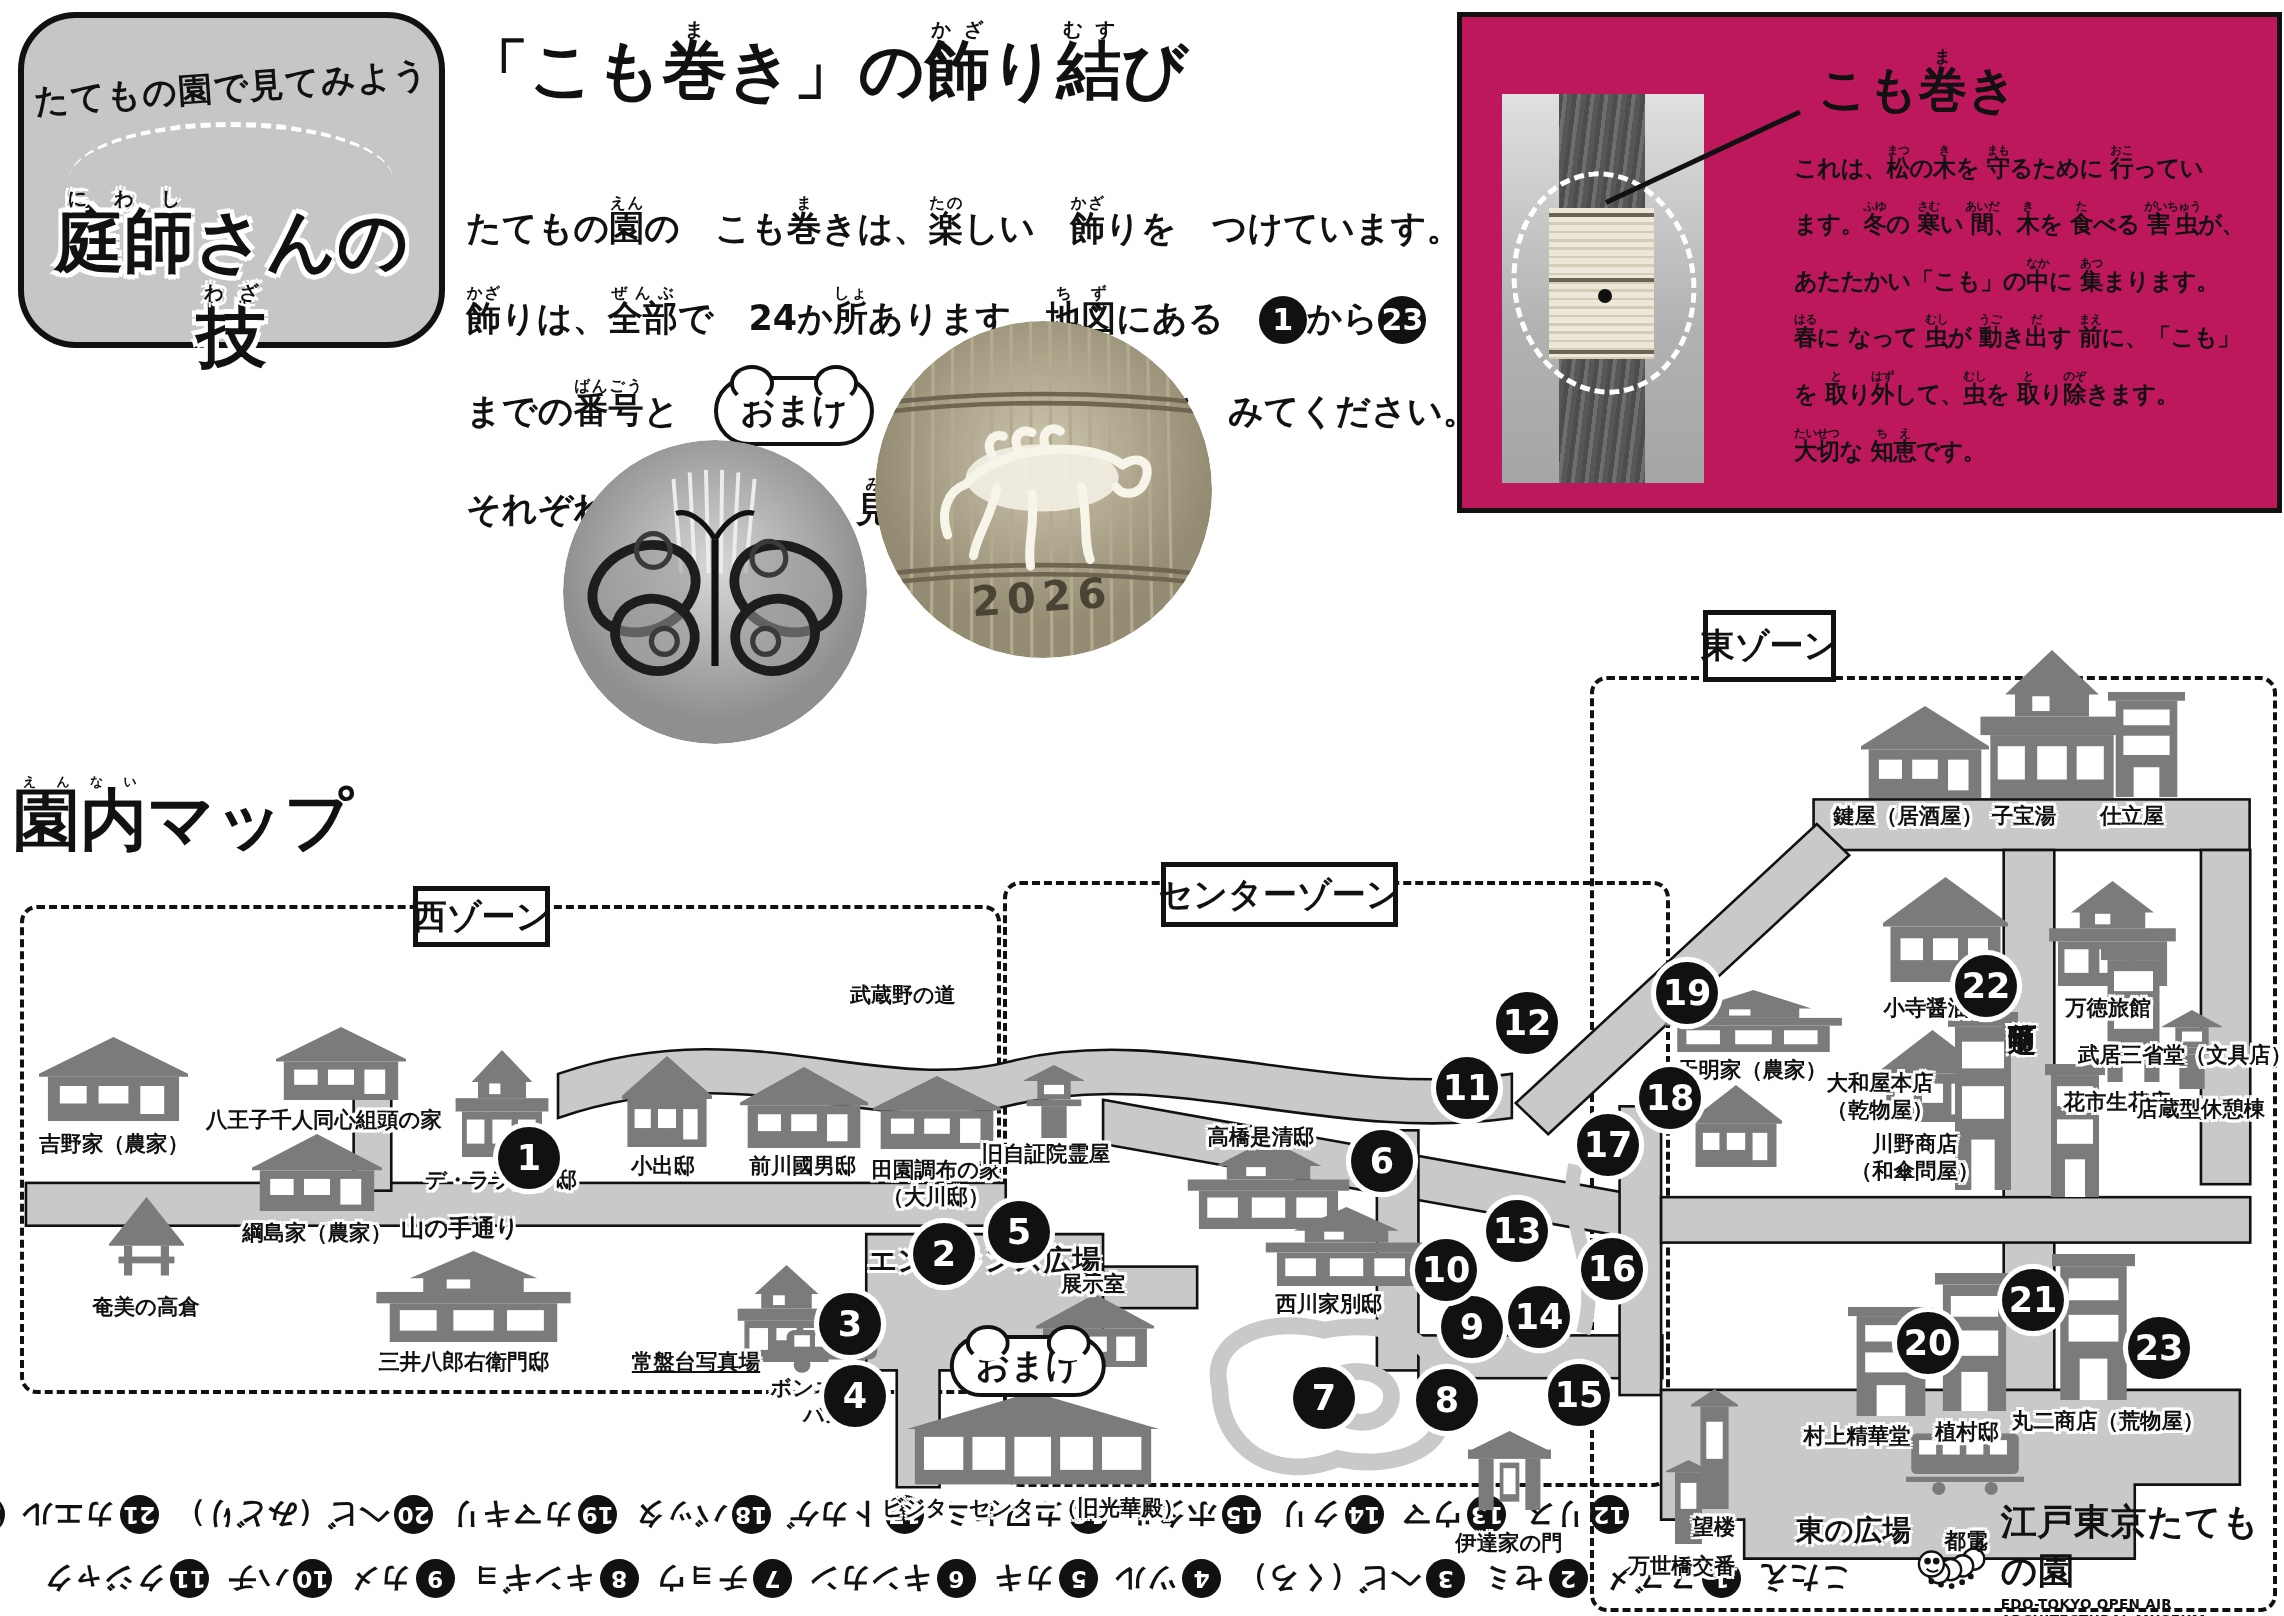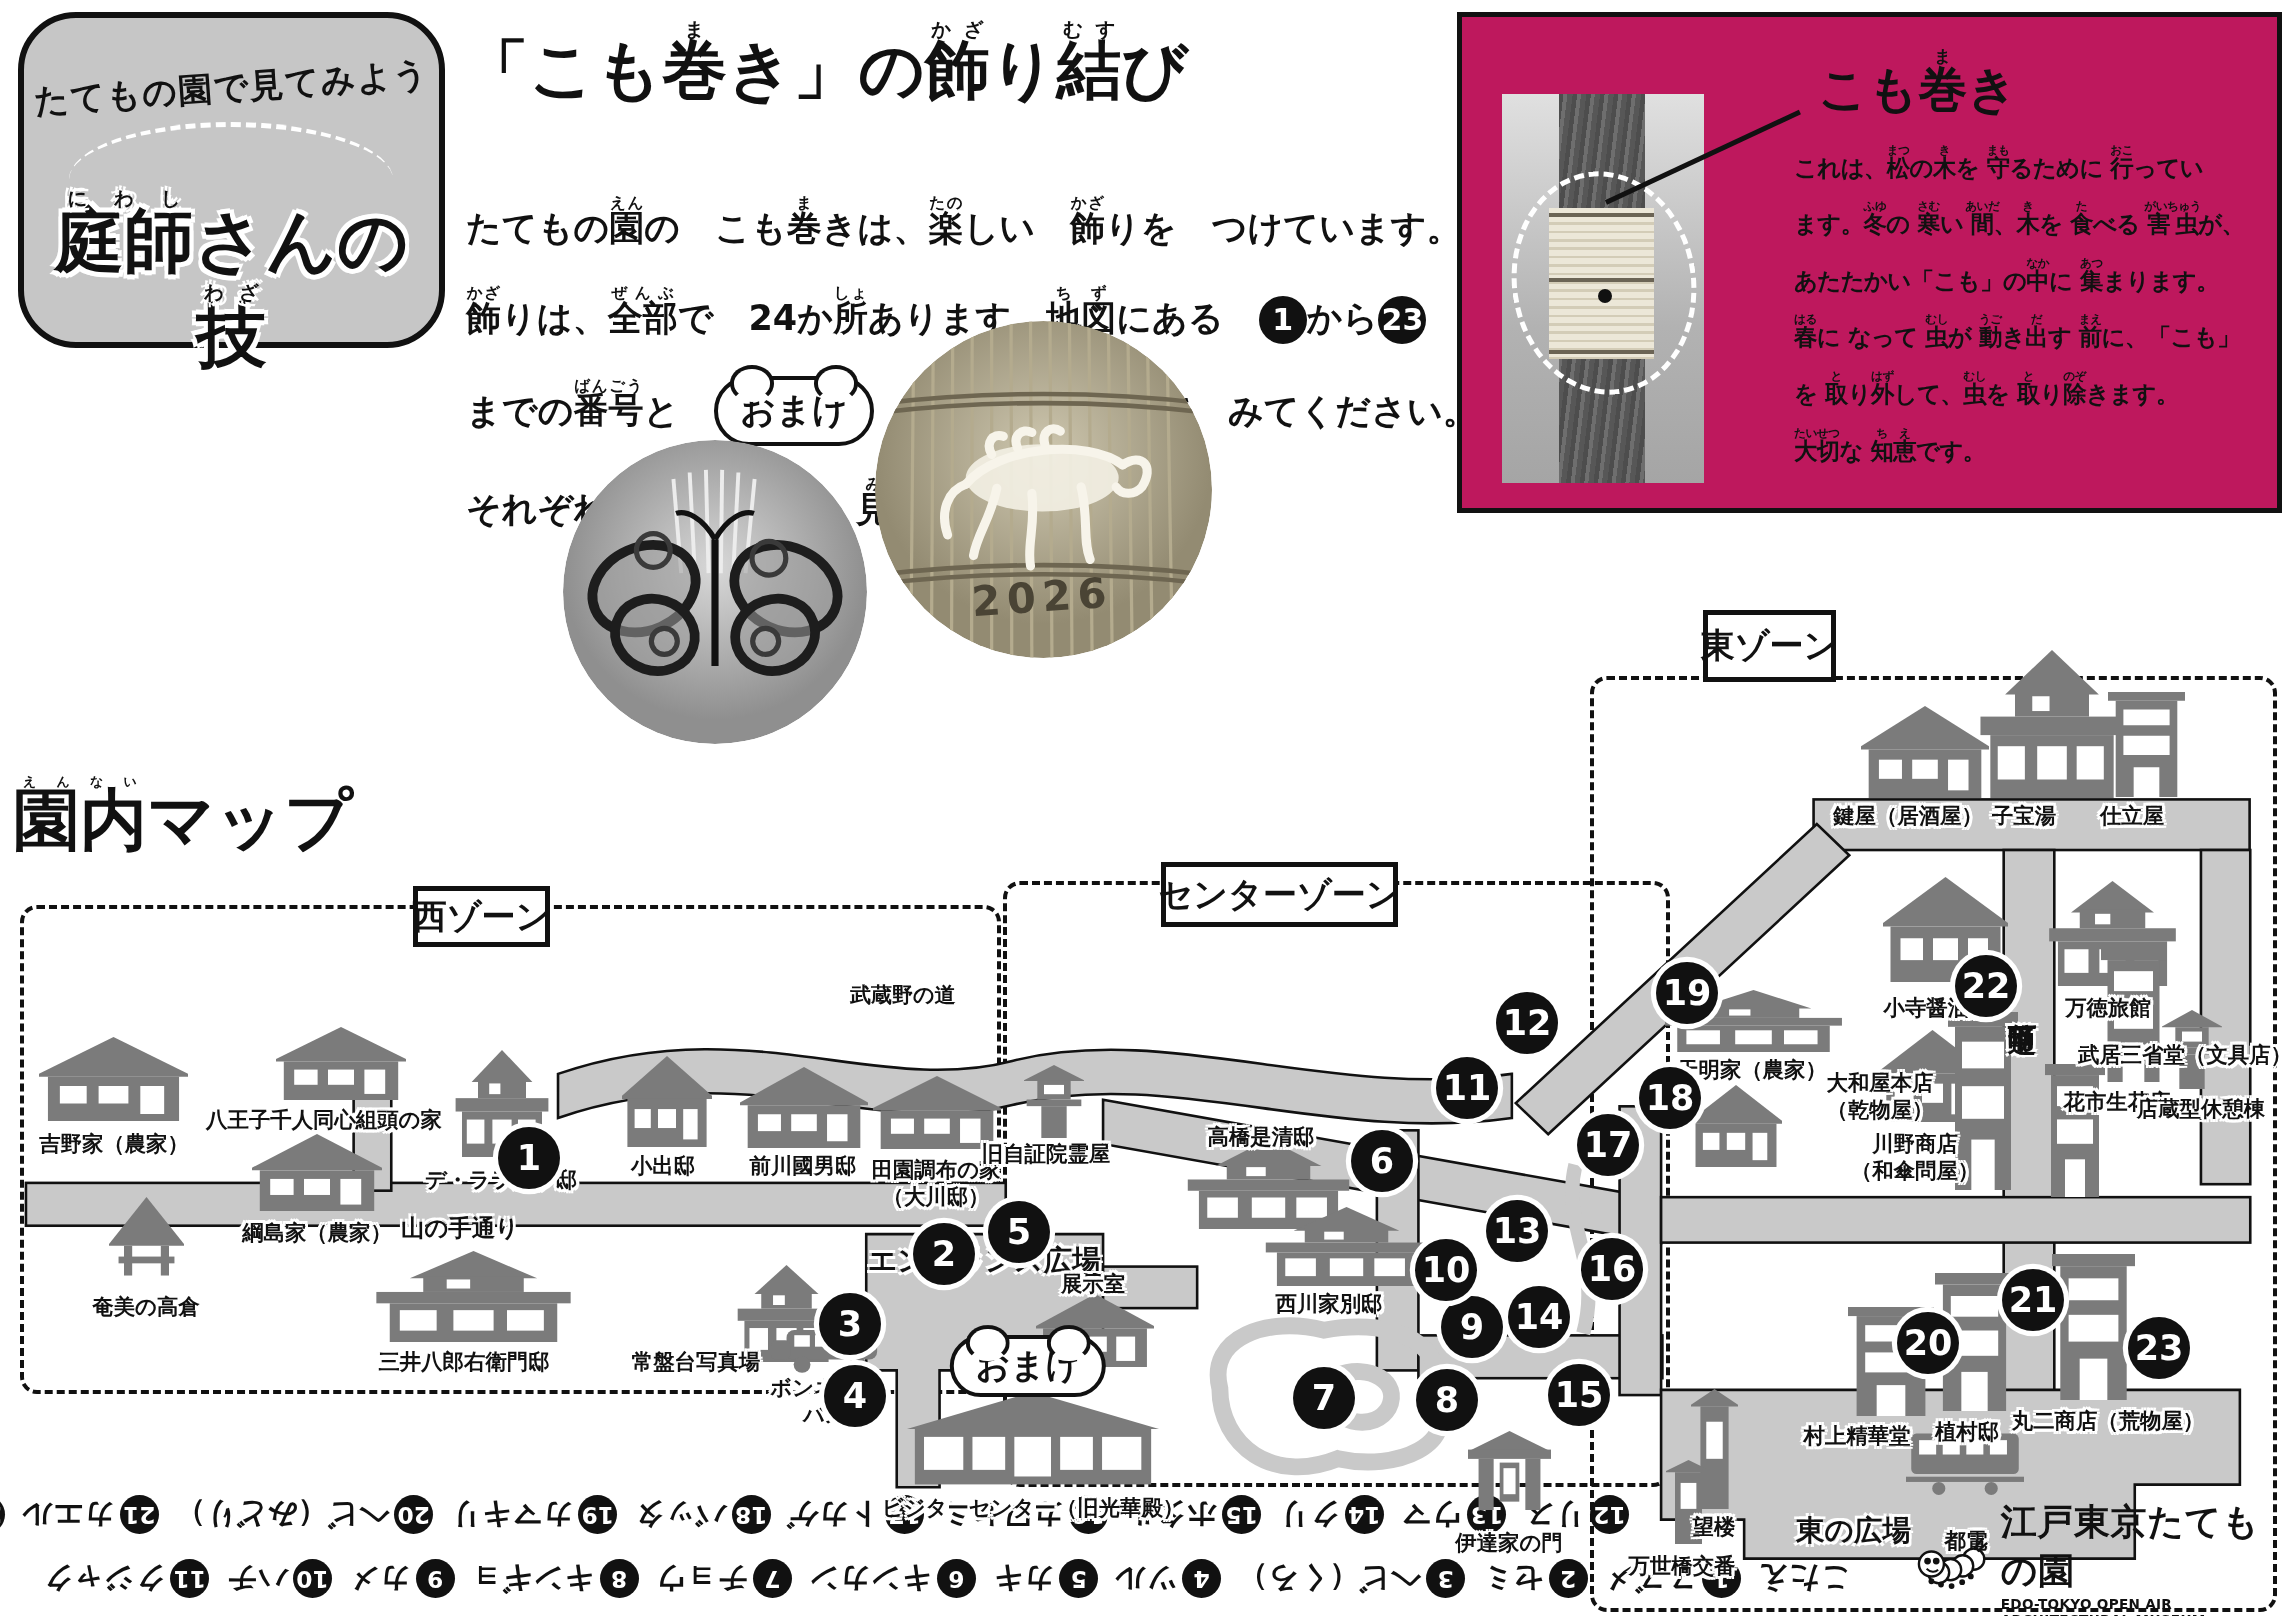--- a/index.html
+++ b/index.html
@@ -308,21 +308,21 @@
       <div class="bicon" style="left: 736px; top: 1265px; width: 101px; height: 97px;"><svg width="100%" height="100%" viewBox="0 0 120 80" preserveAspectRatio="none">
           <polygon points="60,0 98,24 22,24" fill="#7b7b7b"></polygon>
           <rect x="30" y="22" width="60" height="14" fill="#7b7b7b"></rect>
           <rect x="44" y="25" width="14" height="8" fill="#fff"></rect>
           <rect x="2" y="36" width="116" height="10" fill="#7b7b7b"></rect>
           <rect x="10" y="46" width="100" height="34" fill="#7b7b7b"></rect>
           <rect x="16" y="52" width="22" height="18" fill="#fff"></rect>
           <rect x="48" y="52" width="24" height="18" fill="#fff"></rect>
           <rect x="80" y="52" width="22" height="18" fill="#fff"></rect>
         </svg></div>
-      <div class="blabel" style="left: 696px; top: 1348px;">常盤台写真場</div>
+      <div class="blabel" style="left: 696px; top: 1348px; text-decoration: underline;">常盤台写真場</div>
       <div class="bicon" style="left: 771px; top: 1325px; width: 110px; height: 51px;"><svg width="100%" height="100%" viewBox="0 0 170 80" preserveAspectRatio="none">
           <rect x="24" y="8" width="140" height="46" rx="12" fill="#7b7b7b"></rect>
           <rect x="0" y="24" width="30" height="30" rx="8" fill="#7b7b7b"></rect>
           <rect x="36" y="16" width="24" height="18" fill="#fff"></rect>
           <rect x="68" y="16" width="24" height="18" fill="#fff"></rect>
           <rect x="100" y="16" width="24" height="18" fill="#fff"></rect>
           <circle cx="48" cy="62" r="13" fill="#7b7b7b"></circle>
           <circle cx="134" cy="62" r="13" fill="#7b7b7b"></circle>
         </svg></div>
       <div class="blabel" style="left: 825px; top: 1374px;">ボンネット<br>バス</div>

